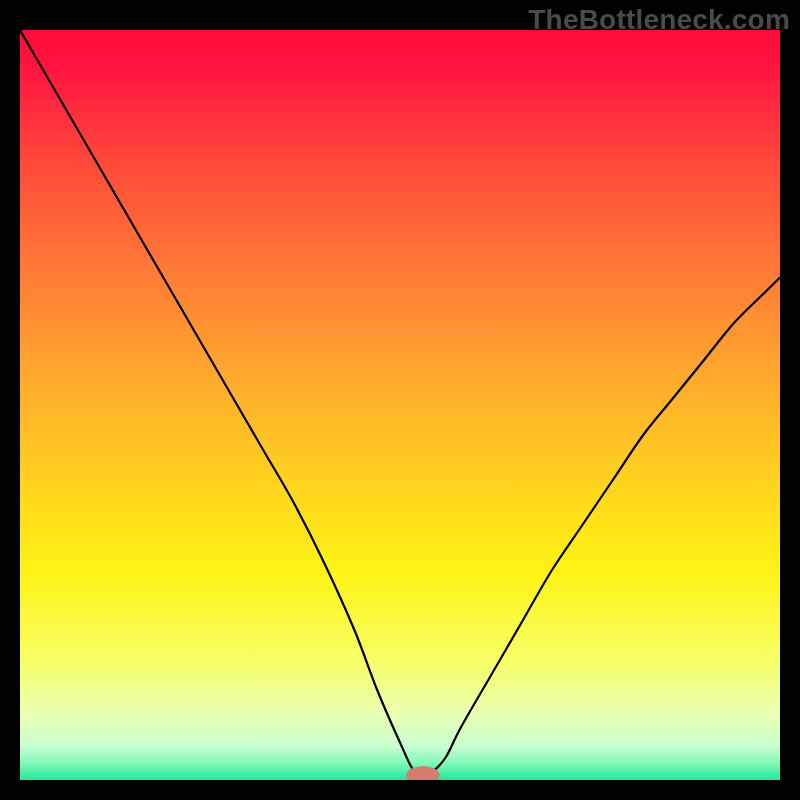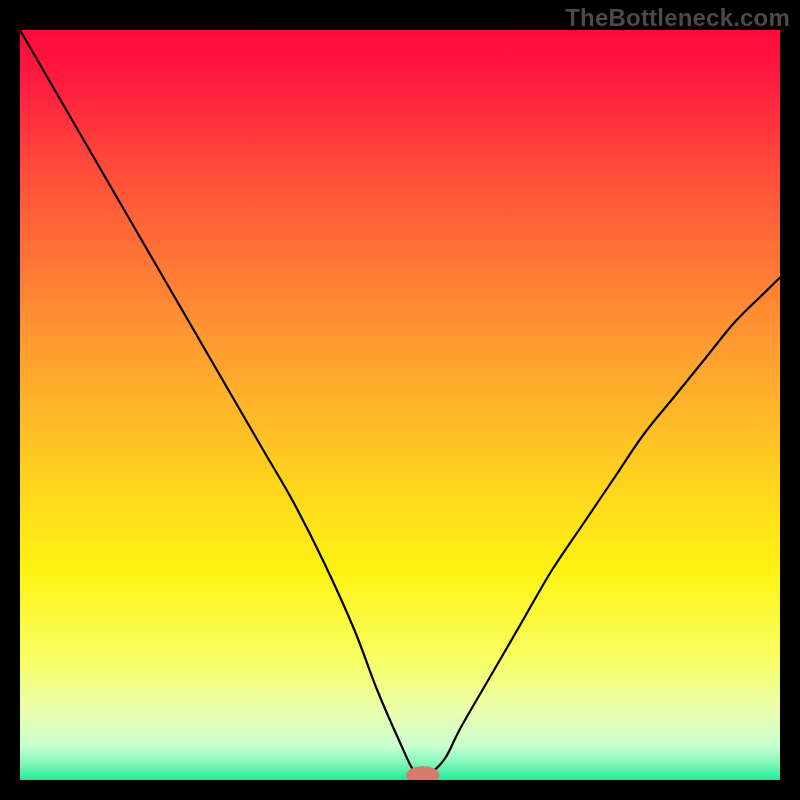--- a/index.html
+++ b/index.html
@@ -15,21 +15,21 @@
     position: relative;
     width: 800px;
     height: 800px;
     background: #000;
   }
   .watermark {
     position: absolute;
     top: 4px;
     right: 10px;
     color: #4a4a4a;
-    font-size: 24px;
+    font-size: 28px;
     font-weight: 600;
     letter-spacing: 0.2px;
     z-index: 50;
     user-select: none;
   }
   .plot-area {
     position: absolute;
     left: 20px;
     top: 30px;
     width: 760px;

